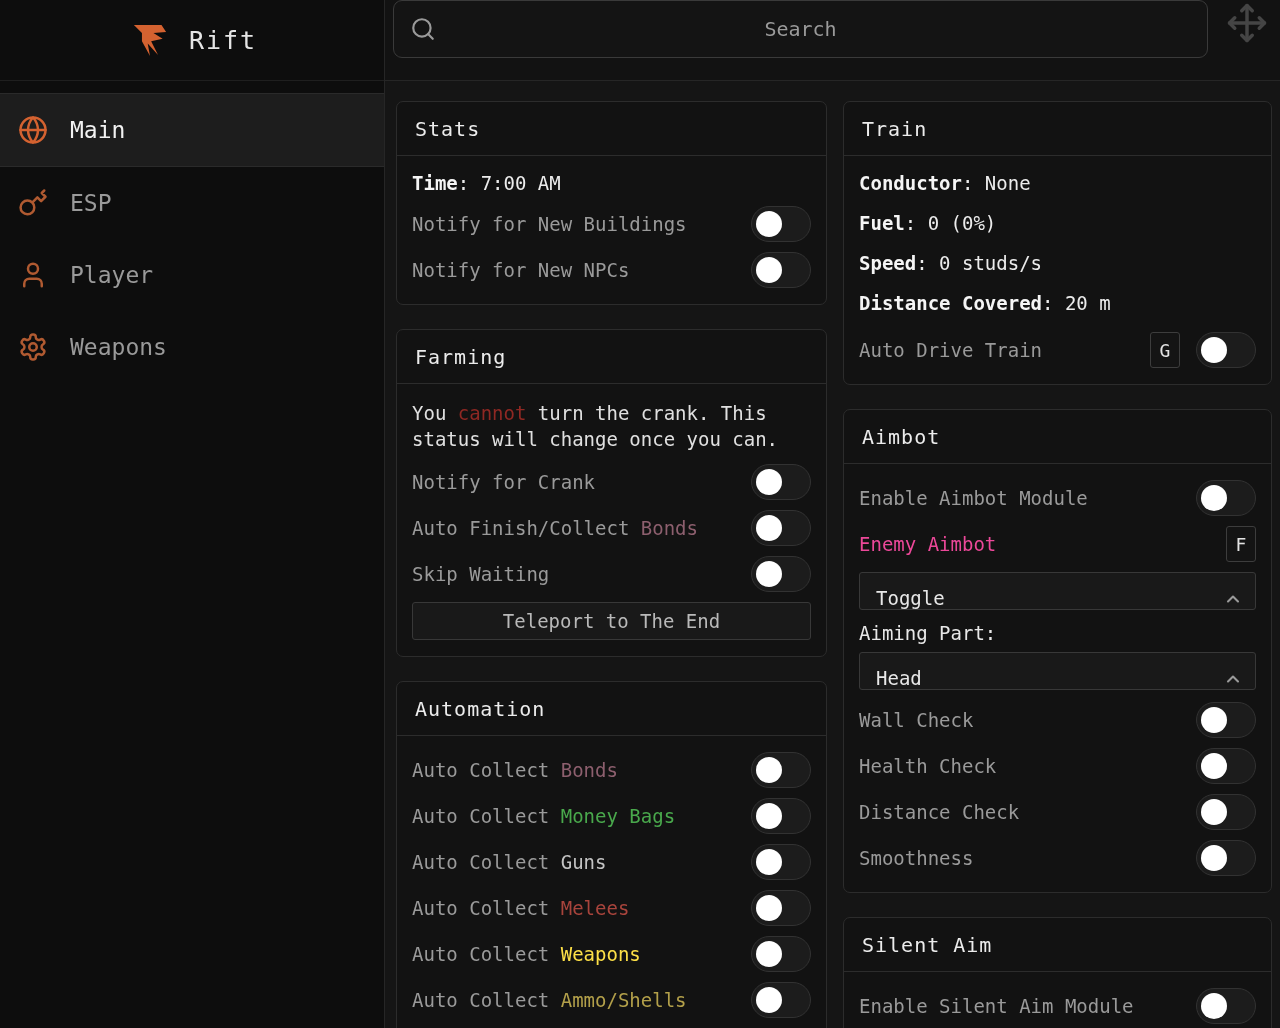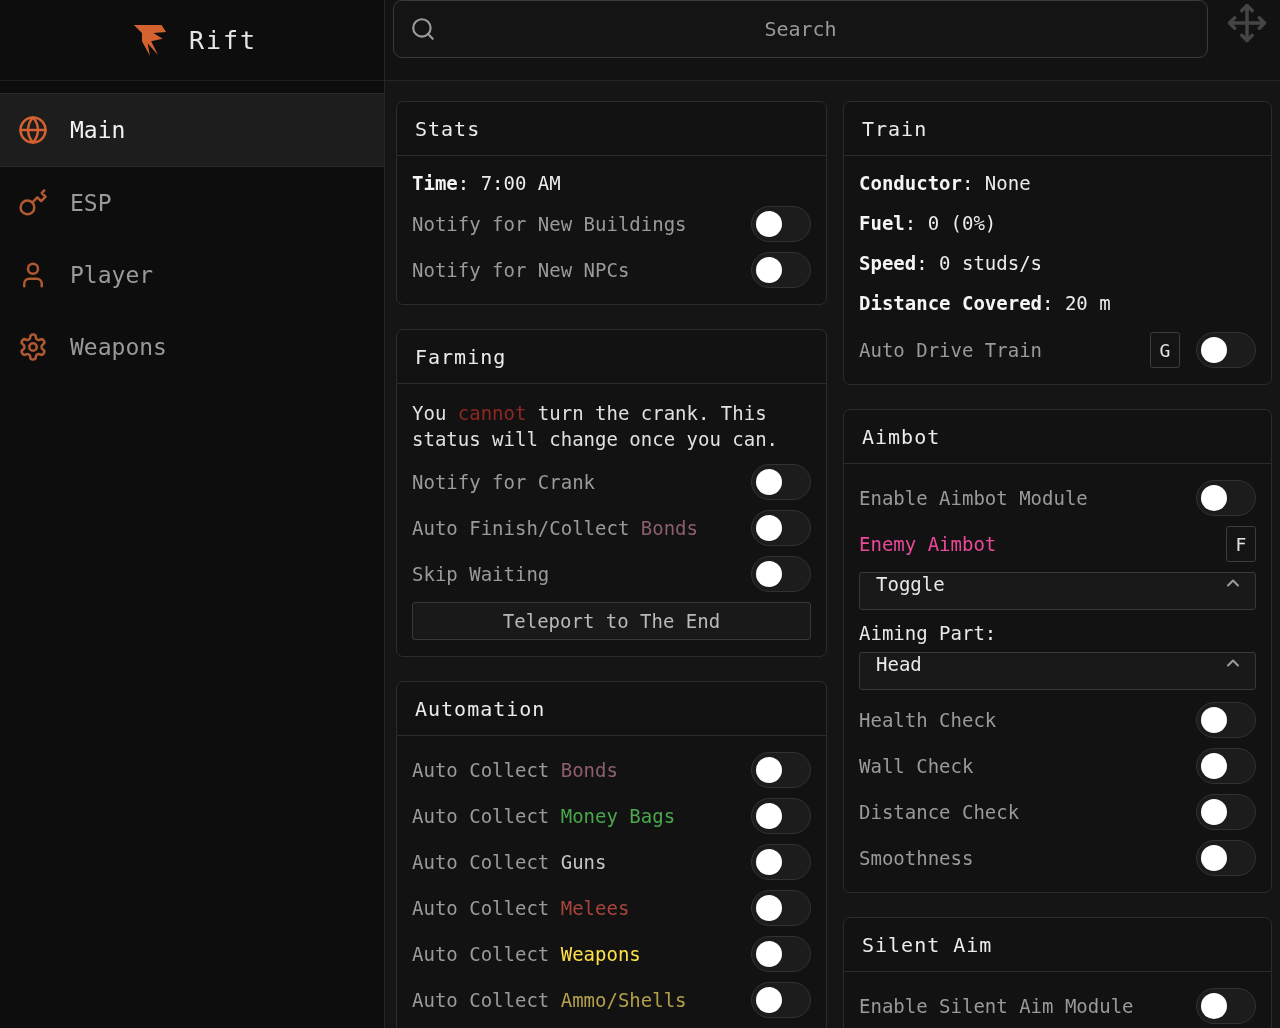--- a/index.html
+++ b/index.html
@@ -62,21 +62,21 @@
   .knob { width:26px; height:26px; border-radius:50%; background:#ffffff;
     position:absolute; left:4px; top:4px; }
 
   .kbd { min-width:30px; height:36px; padding:0 6px; background:#141414; border:1px solid #3d3d3d;
     border-radius:3px; color:#e3e3e3; font-size:18px; display:flex; align-items:center;
     justify-content:center; flex:none; cursor:pointer; }
 
   .para { font-size:19px; line-height:26px; color:#e0e0e0; margin-bottom:12px; }
 
   .dropdown { height:38px; background:#191919; border:1px solid #383838; border-radius:3px;
-    display:flex; align-items:flex-start; justify-content:space-between; padding:0 12px 0 16px;
+    display:flex; align-items:flex-end; justify-content:space-between; padding:0 12px 0 16px;
     margin-bottom:12px; cursor:pointer; }
   .dropdown .dd-label { color:#e8e8e8; font-size:19px; }
   .dropdown .chev { width:20px; height:20px; color:#9a9a9a; }
 
   .field-label { color:#e8e8e8; font-size:19px; margin:2px 0 8px 0; }
 
   .wide-btn { height:38px; width:100%; background:#191919; border:1px solid #383838; border-radius:3px;
     color:#b9b9b9; font-size:19px; font-family:inherit; cursor:pointer;
     display:flex; align-items:center; justify-content:center; margin-top:2px; }
 </style>
@@ -293,27 +293,27 @@
             <div class="field-label">Aiming Part:</div>
             <div class="dropdown">
               <span class="dd-label">Head</span>
               <span class="chev">
                 <svg viewBox="0 0 24 24" width="20" height="20" fill="none" stroke="currentColor" stroke-width="2.5" stroke-linecap="round" stroke-linejoin="round">
                     <polyline points="18 15 12 9 6 15"></polyline>
                   </svg>
               </span>
             </div>
             <div class="row">
+              <span class="row-label">Wall Check</span>
+              <div class="switch">
+                  <div class="knob"></div>
+                </div>
+            </div>
+            <div class="row">
               <span class="row-label">Health Check</span>
-              <div class="switch">
-                  <div class="knob"></div>
-                </div>
-            </div>
-            <div class="row">
-              <span class="row-label">Wall Check</span>
               <div class="switch">
                   <div class="knob"></div>
                 </div>
             </div>
             <div class="row">
               <span class="row-label">Distance Check</span>
               <div class="switch">
                   <div class="knob"></div>
                 </div>
             </div>

